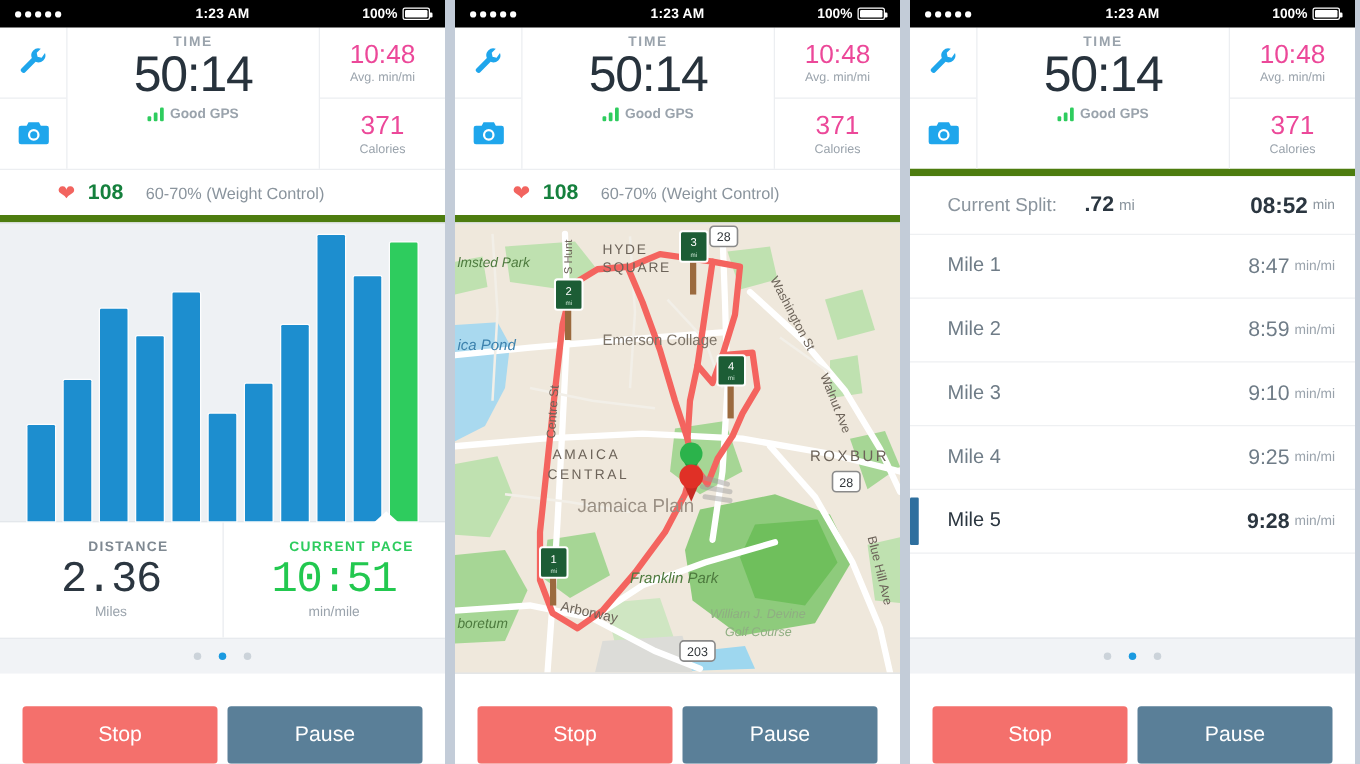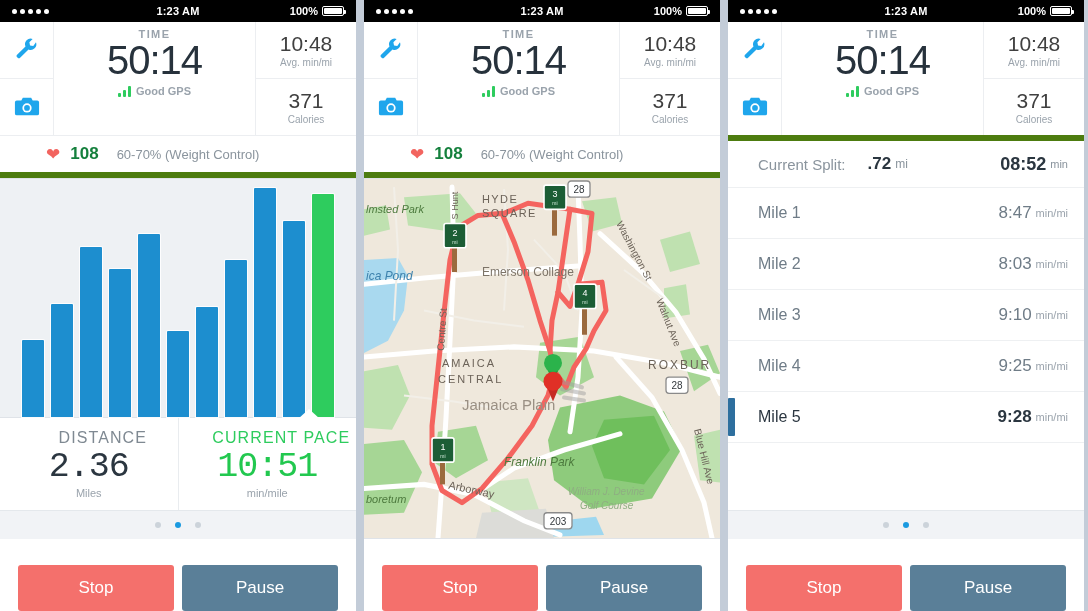--- a/index.html
+++ b/index.html
@@ -58,21 +58,21 @@
   .gpsrow{display:flex;align-items:center;justify-content:center;gap:5px;margin-top:4px;}
   .gpsbars{display:flex;align-items:flex-end;gap:2px;height:11px;}
   .gpsbars i{width:3px;background:#2ecc5e;display:block;border-radius:1px;}
   .gpsbars i:nth-child(1){height:4px;}
   .gpsbars i:nth-child(2){height:7px;}
   .gpsbars i:nth-child(3){height:11px;}
   .gpstxt{font-size:11px;color:#9aa3ac;font-weight:bold;}
   .rightcol{width:100px;flex:0 0 100px;display:flex;flex-direction:column;}
   .rcell{height:56px;display:flex;flex-direction:column;align-items:center;justify-content:center;}
   .rcell.top{border-bottom:1px solid #eceef1;}
-  .rval{font-size:21px;color:#404040;line-height:1.1;}
+  .rval{font-size:21px;color:#ec4899;line-height:1.1;}
   .rsub{font-size:10px;color:#9aa3ac;margin-top:2px;}
 
   .hrrow{
     height:36px;display:flex;align-items:center;gap:10px;
     padding-left:46px;border-top:1px solid #eceef1;background:#fff;
   }
   .heart{color:#f2645f;font-size:17px;line-height:1;}
   .hrval{font-size:17px;color:#15803d;font-weight:bold;}
   .hrzone{font-size:13px;color:#8a949d;margin-left:8px;}
 
@@ -90,21 +90,21 @@
   .stats{
     flex:0 0 92px;background:#fff;display:flex;position:relative;
   }
   .notch{
     position:absolute;top:-9px;right:36px;width:0;height:0;
     border-left:11px solid transparent;border-right:11px solid transparent;
     border-bottom:10px solid #fff;
   }
   .stat{flex:1 1 50%;display:flex;flex-direction:column;align-items:center;justify-content:center;}
   .stat + .stat{border-left:1px solid #e9ecef;}
-  .stat-lbl{font-size:16px;letter-spacing:1.1px;font-weight:normal;color:#7f8992;padding-left:28px;}
+  .stat-lbl{font-size:11px;letter-spacing:1.1px;font-weight:bold;color:#7f8992;padding-left:28px;}
   .stat-lbl.green{color:#2ecc5e;}
   .stat-val{font-size:35px;color:#2b3640;line-height:1.1;margin-top:1px;letter-spacing:-1px;font-family:Liberation Mono, monospace;}
   .stat-val.green{color:#22c84f;}
   .stat-unit{font-size:11px;color:#9aa3ac;margin-top:1px;}
 
   
   .pager{
     flex:0 0 28px;background:#f1f3f6;border-top:1px solid #e4e8ec;
     display:flex;align-items:center;justify-content:center;gap:14px;
   }
@@ -551,21 +551,21 @@
         <span class="cs-timeu">min</span>
       </div>
       <div id="splitrows">
           <div class="splitrow">
             <span class="sp-name">Mile 1</span>
             <span class="sp-time">8:47</span>
             <span class="sp-unit">min/mi</span>
           </div>
           <div class="splitrow">
             <span class="sp-name">Mile 2</span>
-            <span class="sp-time">8:03</span>
+            <span class="sp-time">8:59</span>
             <span class="sp-unit">min/mi</span>
           </div>
           <div class="splitrow">
             <span class="sp-name">Mile 3</span>
             <span class="sp-time">9:10</span>
             <span class="sp-unit">min/mi</span>
           </div>
           <div class="splitrow">
             <span class="sp-name">Mile 4</span>
             <span class="sp-time">9:25</span>

